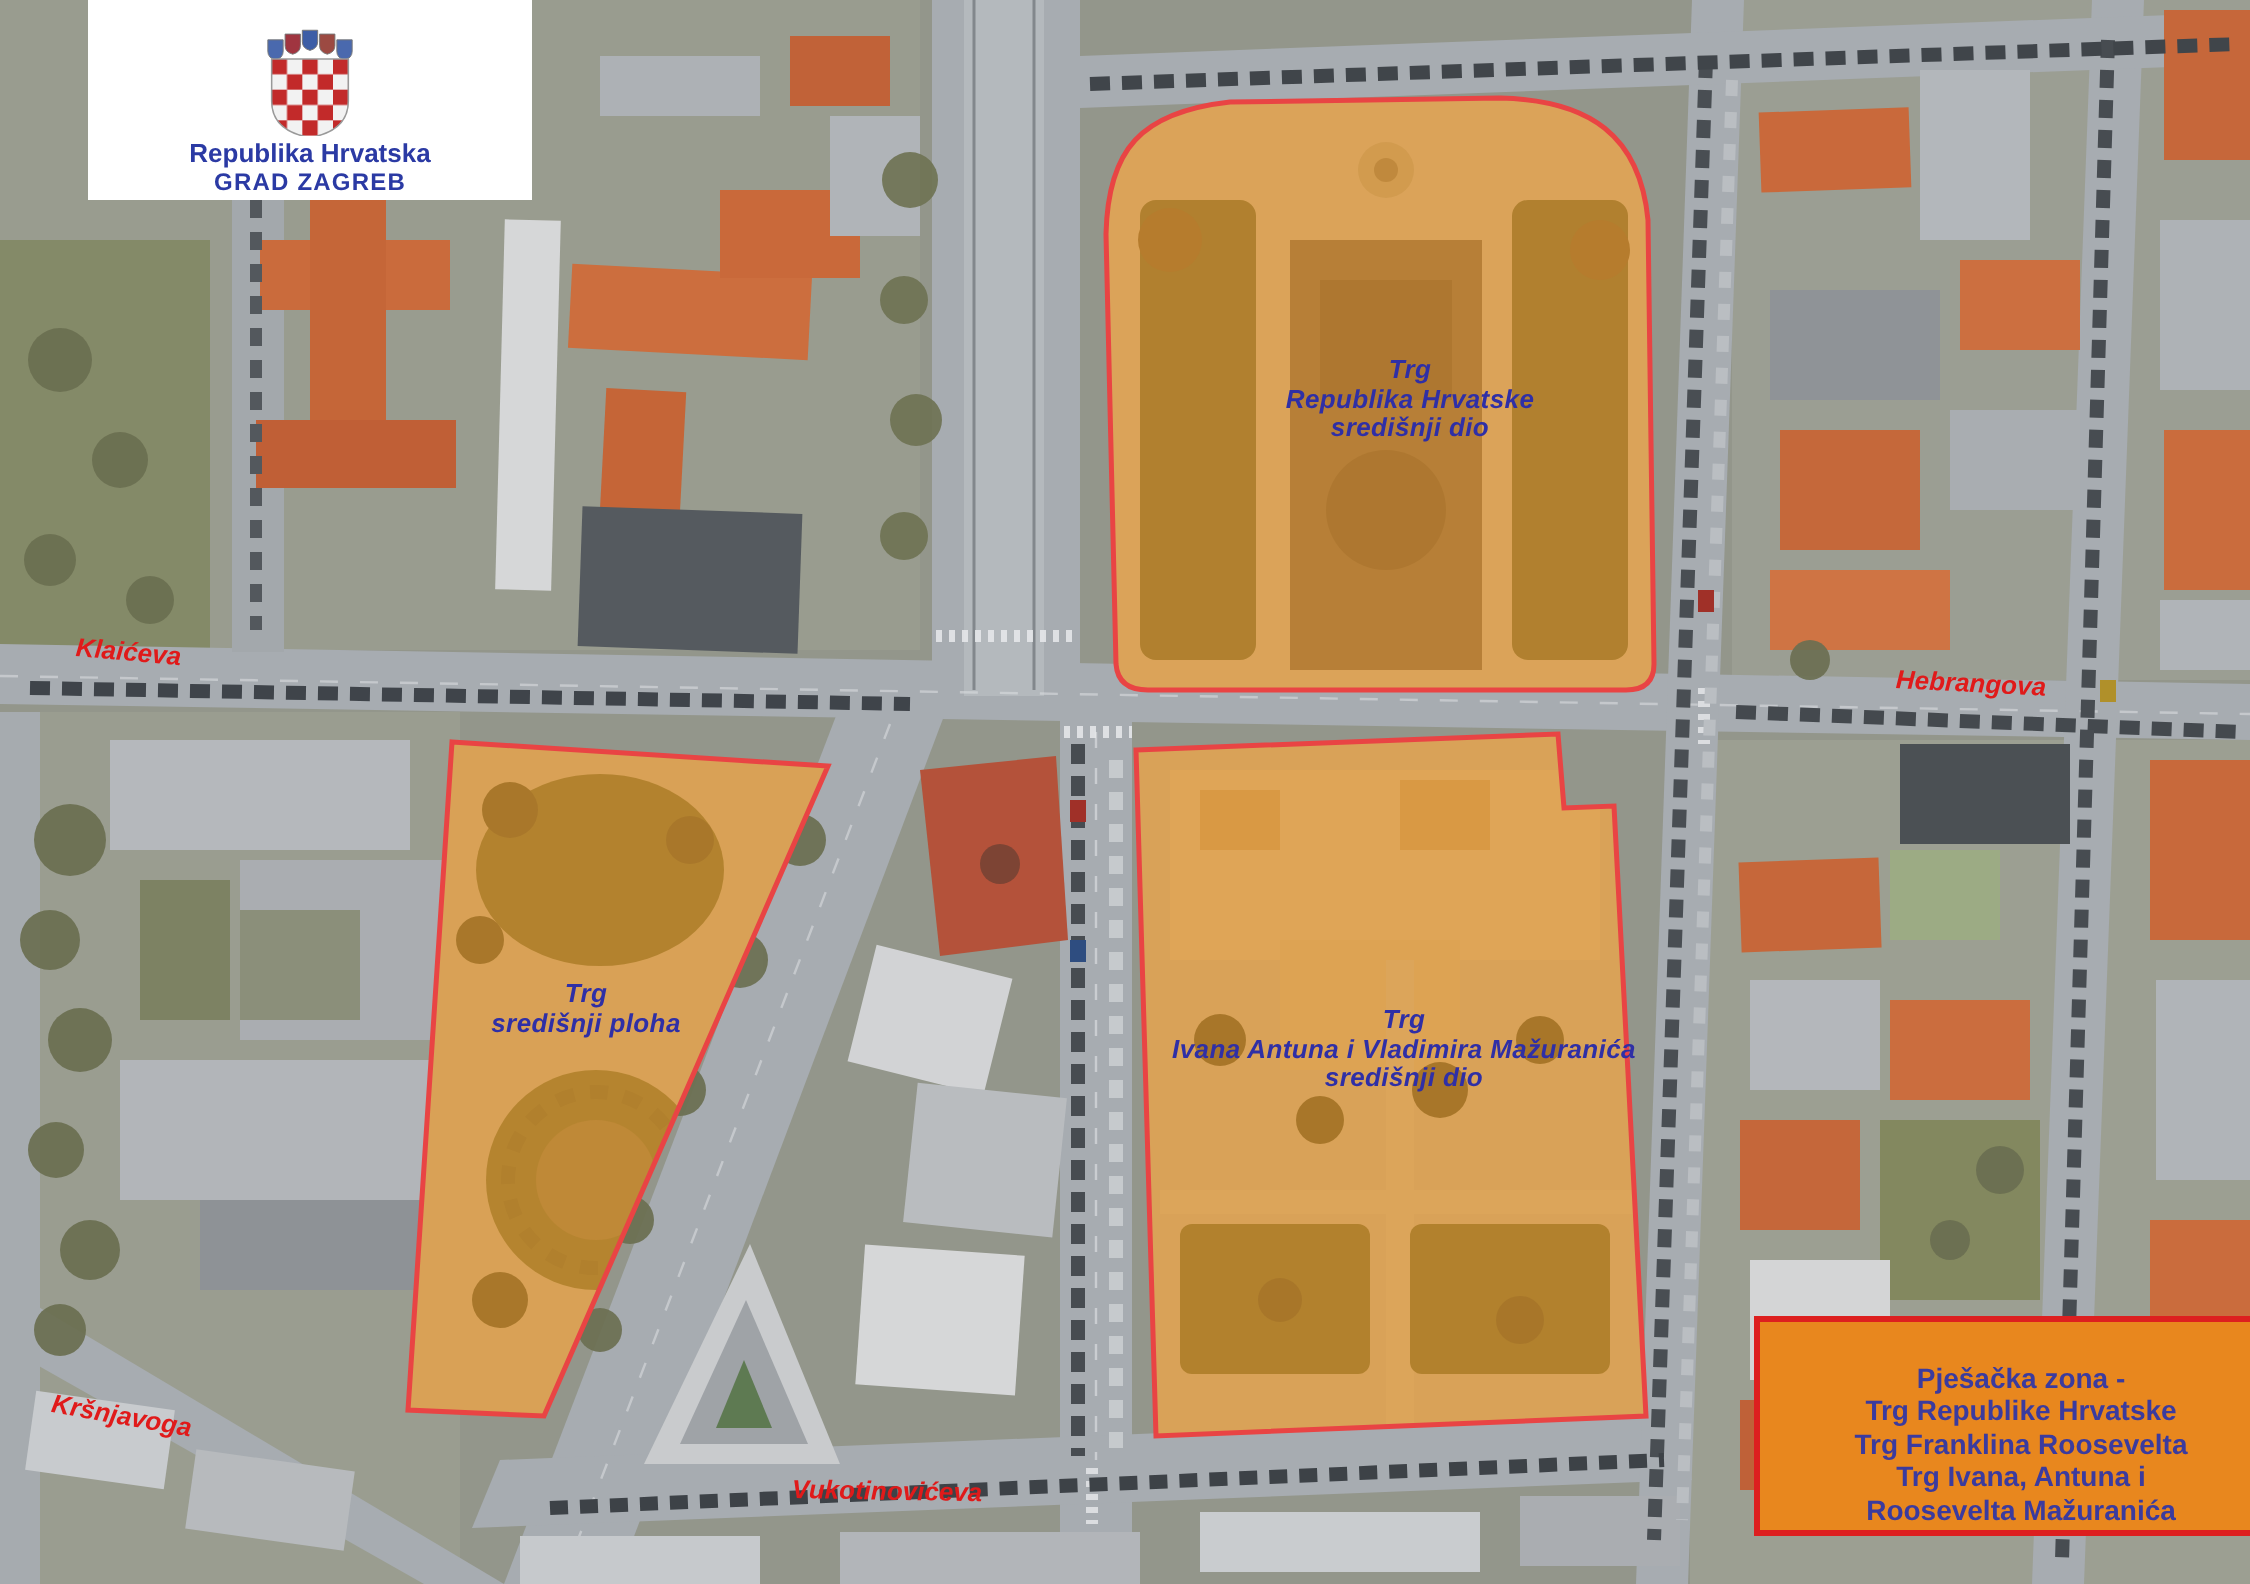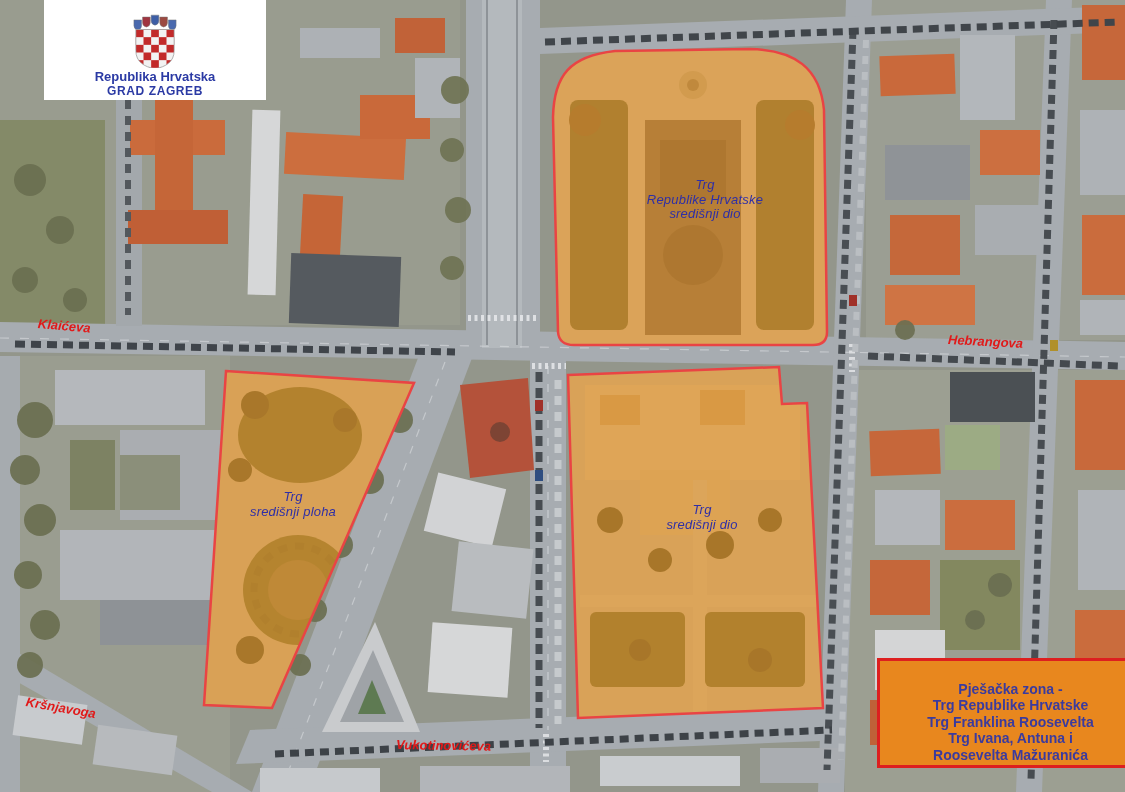--- a/index.html
+++ b/index.html
@@ -5,21 +5,21 @@
   html,body{margin:0;padding:0;background:#ffffff;}
   #stage{
     position:relative;width:1125px;height:792px;overflow:hidden;
     font-family:"Liberation Sans",sans-serif;background:#93968b;
   }
   #map-art{position:absolute;left:0;top:0;}
   
   .zone-label{
     position:absolute;text-align:center;
     color:var(--zone-label,#2f2fa6);
-    font-weight:normal;font-style:italic;font-size:13px;line-height:14.5px;
+    font-weight:bold;font-style:italic;font-size:13px;line-height:14.5px;
     letter-spacing:.2px;pointer-events:none;
   }
   .zone-label span{display:block;}
   .street-label{
     position:absolute;color:var(--street-label,#e01a1a);
     font-weight:bold;font-style:italic;font-size:13px;white-space:nowrap;
     transform-origin:left center;pointer-events:none;
   }
   
   .header-box{
@@ -259,29 +259,30 @@
 
     <g>
       <path class="zone-shape" d="M553,117 C554,75 570,56 615,51 L750,49 C795,50 820,68 824,110 L827,332 Q827,345 813,345 L574,345 Q559,345 558,332 Z"></path>
       <polygon class="zone-shape" points="226,371 414,383 272,708 204,705"></polygon>
       <polygon class="zone-shape" points="568,375 779,367 782,404 807,403 823,708 578,718"></polygon>
     </g>
   </svg>
 
   <div class="zone-label" style="left:575px;top:178px;width:260px;">
     <span>Trg</span>
-    <span>Republike Hrvatske</span>
+    <span>Republika Hrvatske</span>
     <span>središnji dio</span>
   </div>
   <div class="zone-label" style="left:168px;top:490px;width:250px;">
     <span>Trg</span>
     <span>središnji ploha</span>
   </div>
   <div class="zone-label" style="left:562px;top:503px;width:280px;">
     <span>Trg</span>
+    <span>Ivana Antuna i Vladimira Mažuranića</span>
     <span>središnji dio</span>
   </div>
 
   <div class="street-label" style="left:38px;top:316px;transform:rotate(5deg);">Klaićeva</div>
   <div class="street-label" style="left:948px;top:332px;transform:rotate(3deg);">Hebrangova</div>
   <div class="street-label" style="left:26px;top:694px;transform:rotate(10deg);">Kršnjavoga</div>
   <div class="street-label" style="left:396px;top:737px;transform:rotate(1deg);">Vukotinovićeva</div>
 
   <div class="header-box">
     <svg class="emblem" width="46" height="54" viewBox="0 0 48 56">

